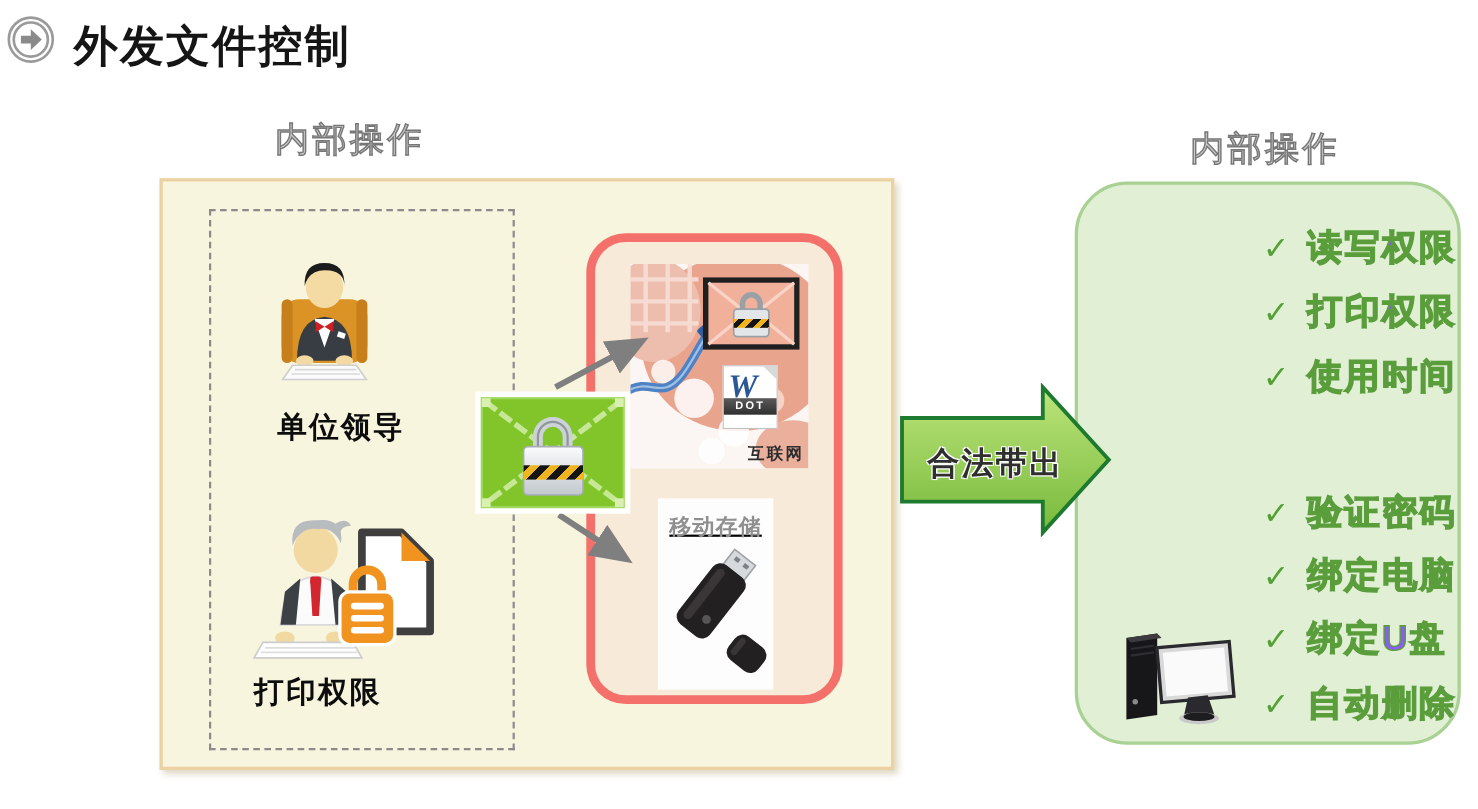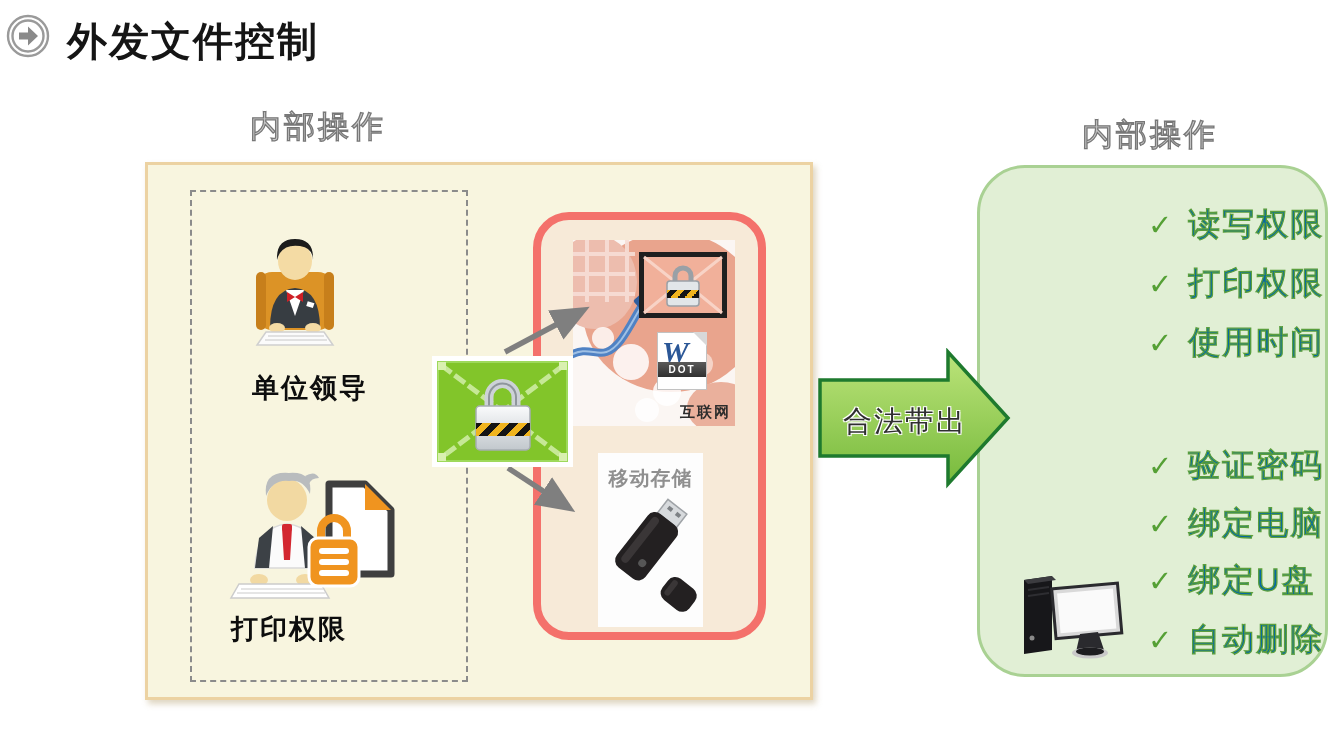--- a/index.html
+++ b/index.html
@@ -37,38 +37,38 @@
   .word-fold{position:absolute;right:-1px;top:-1px;width:0;height:0;
              border-left:14px solid transparent;border-top:14px solid #d8d8d8;}
   .word-letter{position:absolute;left:4px;top:2px;font-size:30px;font-weight:bold;
                font-style:italic;color:#2b5797;font-family:"Liberation Serif",serif;}
   .word-band{position:absolute;left:0;bottom:12px;width:100%;height:15px;
              background:linear-gradient(#5a5a5a,#303030);color:#fff;font-size:10px;
              font-weight:bold;letter-spacing:2px;text-align:center;line-height:15px;margin-top:33px;}
   .net-label{position:absolute;right:4px;bottom:4px;font-size:15px;font-weight:bold;
              color:#2d2d2d;letter-spacing:2px;}
   .mobile-card{left:598px;top:453px;width:105px;height:174px;background:#fdfdfd;
-               text-align:center;z-index:4;}
+               text-align:center;z-index:4;text-decoration:underline;}
   .mobile-label{margin-top:12px;font-size:20px;font-weight:bold;color:#8f8f8f;letter-spacing:1px;}
 
   
   .arrows-overlay{left:0;top:0;width:1344px;height:735px;pointer-events:none;z-index:5;}
 
   
   .green-arrow-svg{left:818px;top:348px;width:195px;height:142px;z-index:2;}
-  .transfer-label{left:843px;top:402px;font-size:29px;font-weight:normal;color:#2f2f2f;
+  .transfer-label{left:843px;top:402px;font-size:29px;font-weight:bold;color:#2f2f2f;
                   letter-spacing:2px;z-index:3;
                   text-shadow:-1px -1px 0 #fff,1px -1px 0 #fff,-1px 1px 0 #fff,1px 1px 0 #fff;}
 
   
   .green-box{left:977px;top:165px;width:351px;height:512px;background:#e1efd5;
              border:3px solid #a9d193;border-radius:48px;box-sizing:border-box;z-index:1;}
   .check-row{position:absolute;left:168px;display:flex;align-items:center;gap:16px;height:44px;}
   .check-glyph{font-size:29px;font-weight:bold;color:#55a035;}
-  .check-text{font-size:32px;font-weight:normal;letter-spacing:2px;color:#0369a1;
+  .check-text{font-size:32px;font-weight:bold;letter-spacing:2px;color:#8b5cf6;
               -webkit-text-stroke:1.3px #5a9e3c;}
   .computer-icon{left:1016px;top:574px;width:110px;height:88px;z-index:2;}
 </style>
 </head>
 <body>
 
 <div class="canvas">
 
   <svg class="abs" style="left:6px;top:14px" width="44" height="44" viewBox="0 0 44 44">
     <circle cx="22" cy="22" r="20" fill="none" stroke="#9a9a9a" stroke-width="2.4"></circle>

